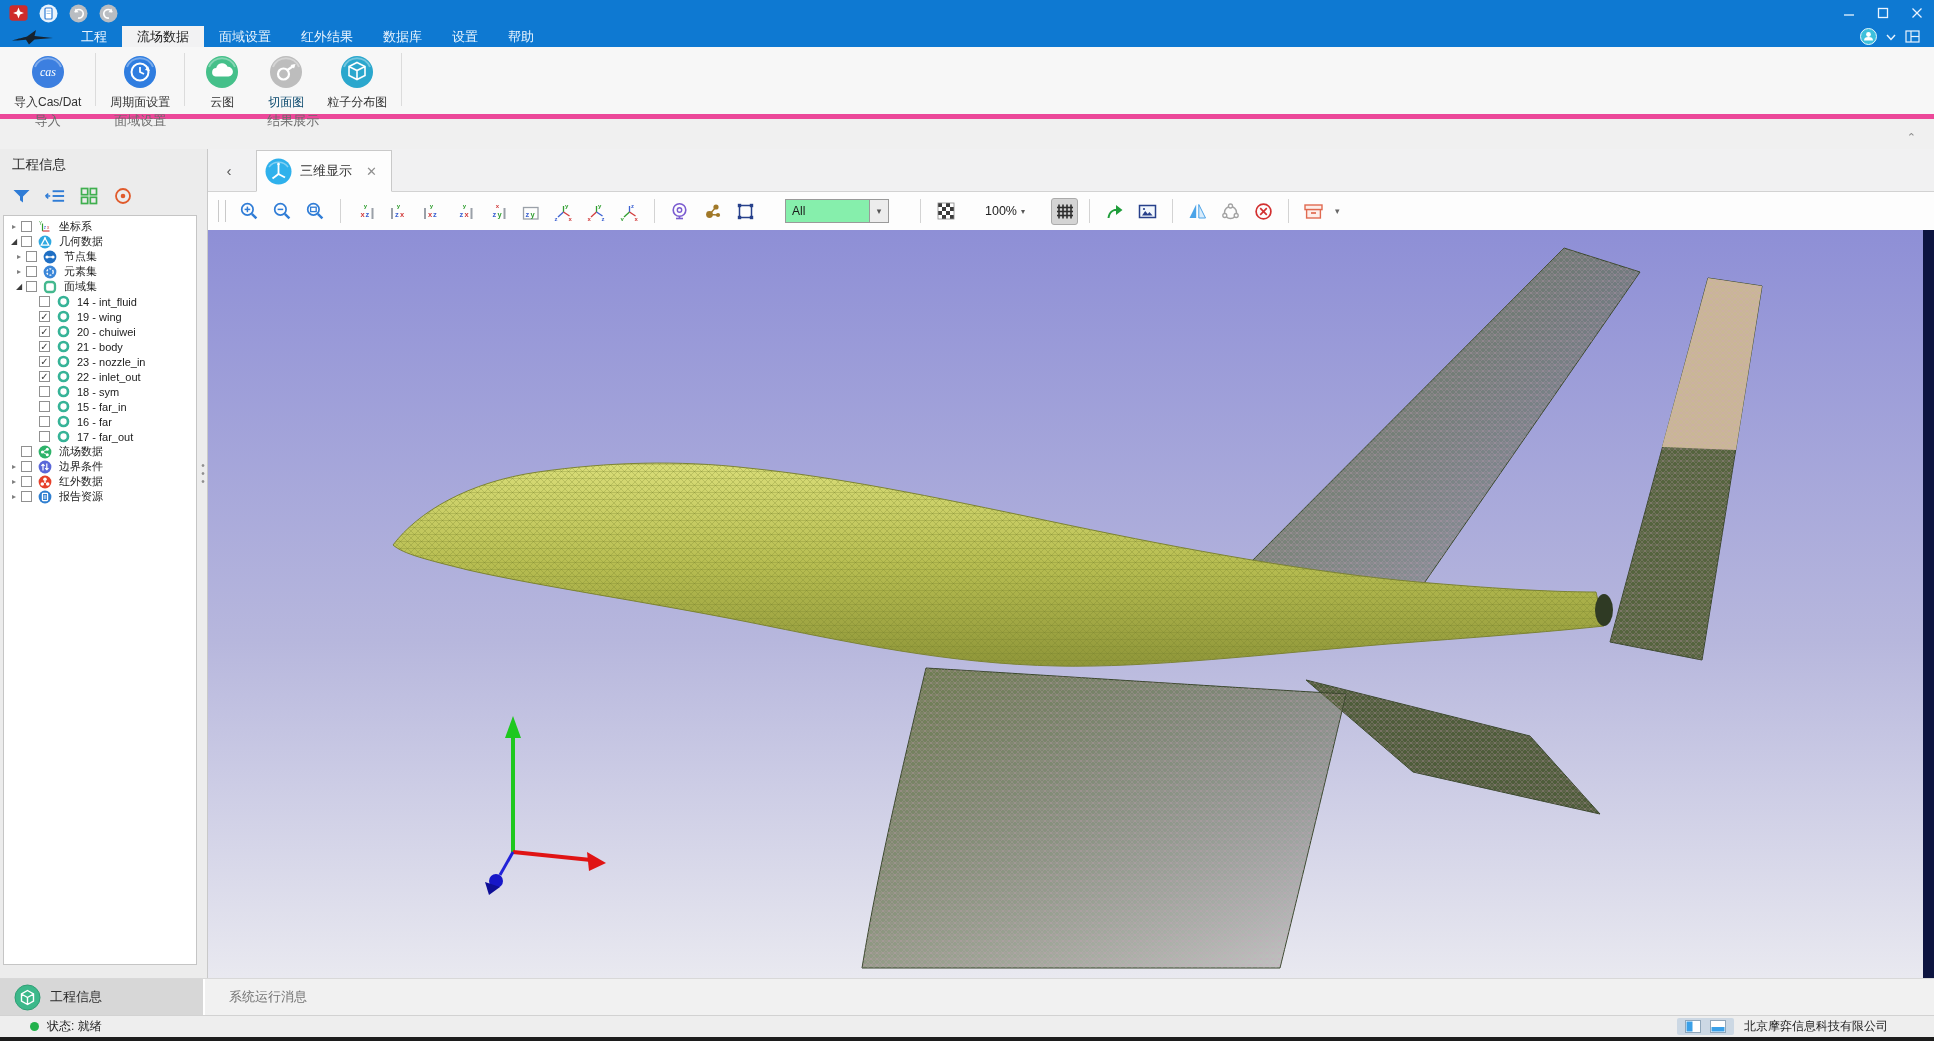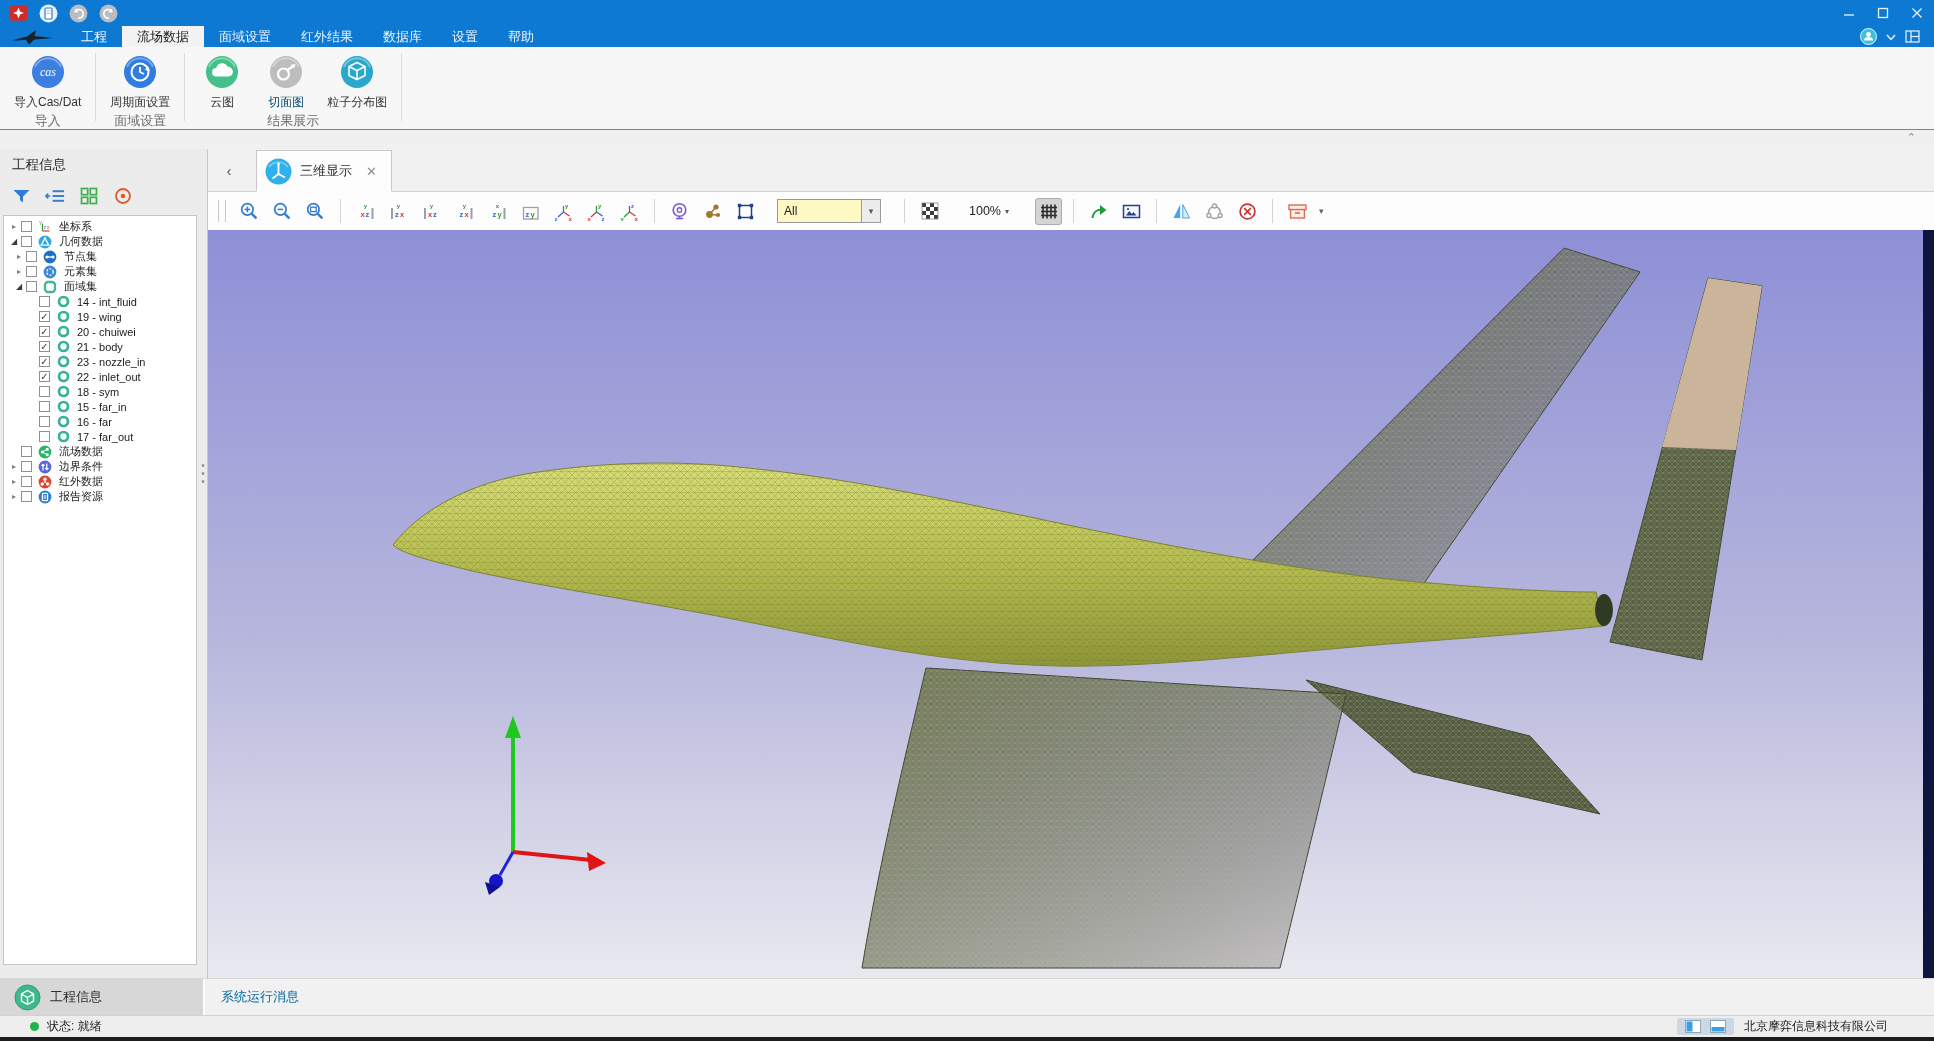--- a/index.html
+++ b/index.html
@@ -18,21 +18,21 @@
 .winbtn{width:34px;height:26px;display:flex;align-items:center;justify-content:center}
 
 
 .menubar{left:0;top:26px;width:1934px;height:21px;background:#0e79d2;display:flex;align-items:stretch;z-index:29}
 .menulogo{width:66px;display:flex;align-items:center;justify-content:center}
 .menu-item{padding:0 15px;display:flex;align-items:center;color:#eaf4fd;font-size:13px;cursor:default}
 .menu-item.active{background:#f2f2f3;color:#1a1a1a}
 .menuright{margin-left:auto;display:flex;align-items:center;gap:9px;padding-right:14px}
 
 
-.ribbon{left:0;top:47px;width:1934px;height:83px;background:#f7f7f7;border-bottom:1px solid #ec4899;display:flex}
+.ribbon{left:0;top:47px;width:1934px;height:72px;background:#f7f7f7;border-bottom:5px solid #ec4899;display:flex}
 .rgroup{display:flex;flex-direction:column;height:100%}
 .rbtns{flex:1;display:flex;align-items:flex-start;padding:6px 6px 0 6px;gap:2px}
 .rbtn{display:flex;flex-direction:column;align-items:center;gap:5px;min-width:62px;padding:2px 8px;font-size:12px;color:#333;cursor:default}
 .rbtn.disabled{color:#0c4a6e}
 .rgroup-label{height:24px;text-align:center;color:#6b6b6b;font-size:13px;line-height:16px}
 .rsep{width:1px;background:#dcdcdc;margin:6px 0 8px 0}
 .ribbon-collapse{position:absolute;right:16px;bottom:4px;color:#8a8a8a;font-size:11px}
 
 
 .leftpanel{left:0;top:149px;width:208px;height:829px;background:#ececec;border-right:1px solid #c9c9c9}
@@ -54,35 +54,35 @@
 .tab{height:42px;margin-bottom:-1px;background:#fdfdfd;border:1px solid #c9c9c9;border-bottom:1px solid #fdfdfd;display:flex;align-items:center;gap:8px;padding:0 14px 0 8px;margin-left:12px}
 .tab-label{font-size:13px;color:#333}
 .tab-close{color:#8f8f8f;font-size:13px;margin-left:6px}
 
 
 .vtoolbar{left:208px;top:192px;width:1726px;height:38px;background:#fdfdfd;display:flex;align-items:center;gap:6px;padding-left:10px}
 .vbtn{width:27px;height:27px;display:flex;align-items:center;justify-content:center;border-radius:3px}
 .vbtn.pressed{background:#d4d4d4;border:1px solid #ababab}
 .vsep{width:1px;height:24px;background:#d3d3d3;margin:0 5px}
 .vgrip{width:8px;height:22px;border-left:1px solid #c9c9c9;border-right:1px solid #c9c9c9;margin-right:4px}
-.combo{width:104px;height:24px;background:#fef9c3;border:1px solid #9a9a9a;display:flex;align-items:center;margin:0 12px}
+.combo{width:104px;height:24px;background:#86efac;border:1px solid #9a9a9a;display:flex;align-items:center;margin:0 20px}
 .combo-val{flex:1;padding-left:6px;font-size:12px;color:#1a1a1a}
 .combo-btn{width:19px;height:100%;background:#ececec;border-left:1px solid #9a9a9a;display:flex;align-items:center;justify-content:center;color:#555;font-size:9px}
 .zoomlbl{font-size:12.5px;color:#222;display:flex;align-items:center;gap:4px;margin:0 20px}
 .zoomlbl .car{font-size:8px;color:#555}
 .chev{color:#666;font-size:9px;margin-left:2px}
 
 
 .viewport{left:208px;top:230px;width:1726px;height:748px;overflow:hidden}
 
 
 .bottomrow{left:0;top:978px;width:1934px;height:37px;background:#f0f0f0;border-top:1px solid #d8d8d8;display:flex}
 .bottab{width:205px;background:#d7d7d7;display:flex;align-items:center;gap:9px;padding-left:14px;border-right:2px solid #fff}
 .bottab-label{font-size:13px;color:#2e2e2e}
-.msghdr{flex:1;display:flex;align-items:center;padding-left:16px;font-size:13px;color:#0369a1;background:#f1f1f1}
+.msghdr{flex:1;display:flex;align-items:center;padding-left:24px;font-size:13px;color:#737373;background:#f1f1f1}
 .statusbar{left:0;top:1015px;width:1934px;height:22px;background:#eeeeee;border-top:1px solid #d2d2d2;display:flex;align-items:center;font-size:12px;color:#222}
 .sdot{width:9px;height:9px;border-radius:50%;background:#22b14c;margin:0 8px 0 30px}
 .sright{margin-left:auto;display:flex;align-items:center;gap:10px;margin-right:46px}
 .layicons{display:flex;gap:9px;background:#ccd8e4;padding:2px 8px;border-radius:2px}
 .bottomedge{left:0;top:1037px;width:1934px;height:4px;background:#1c1c1c}
 </style>
 </head>
 <body>
 
 <div class="abs titlebar">

